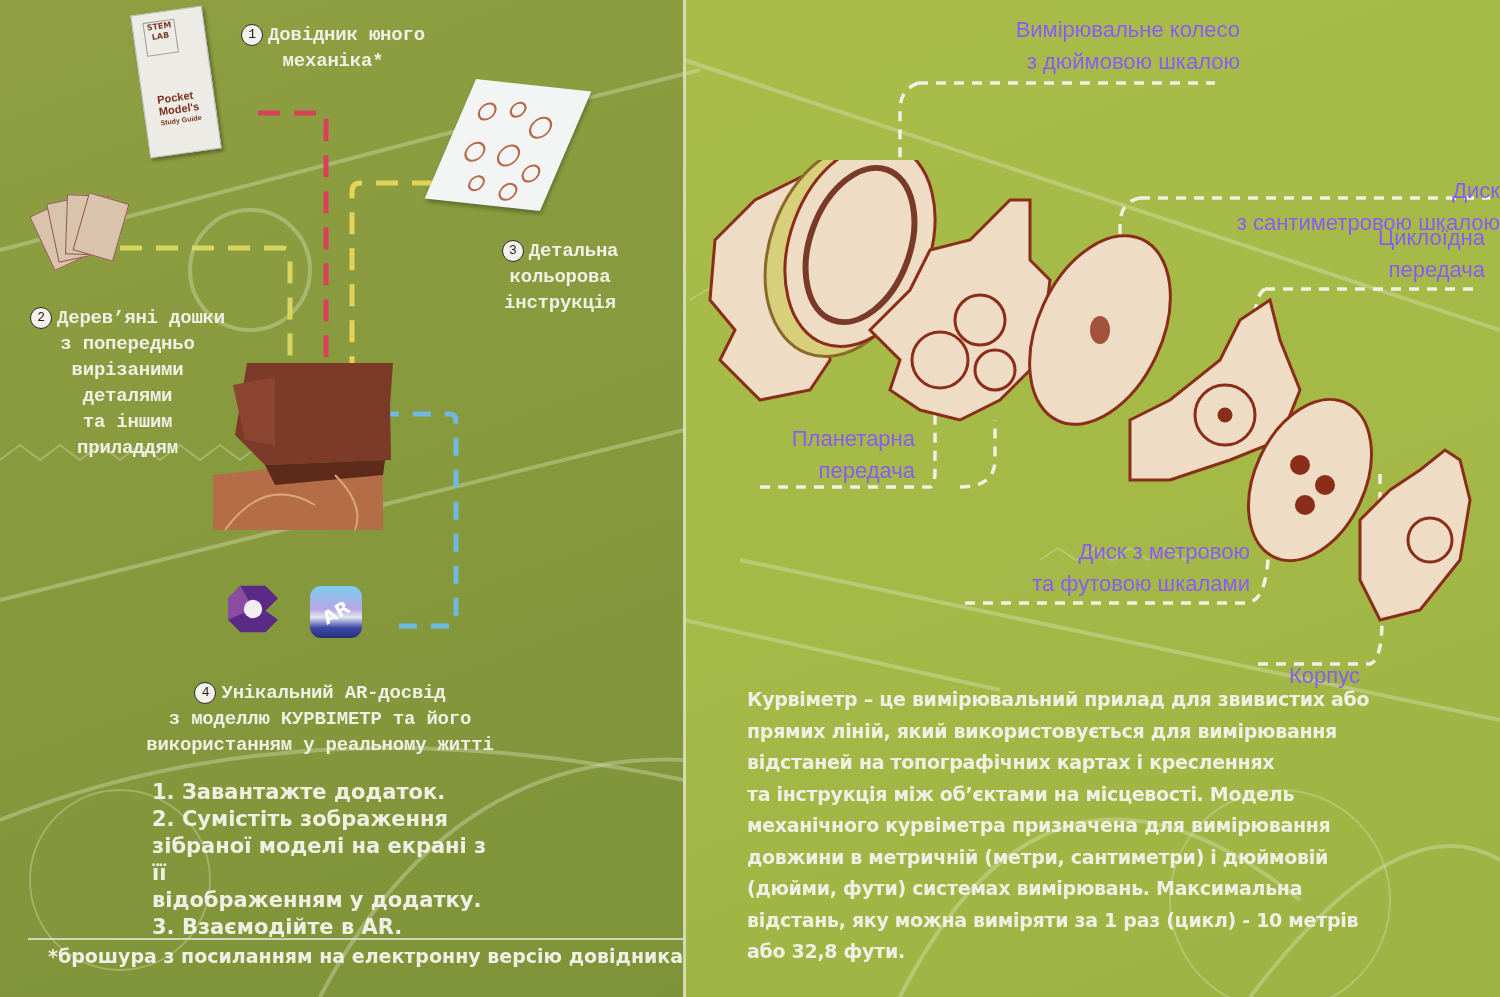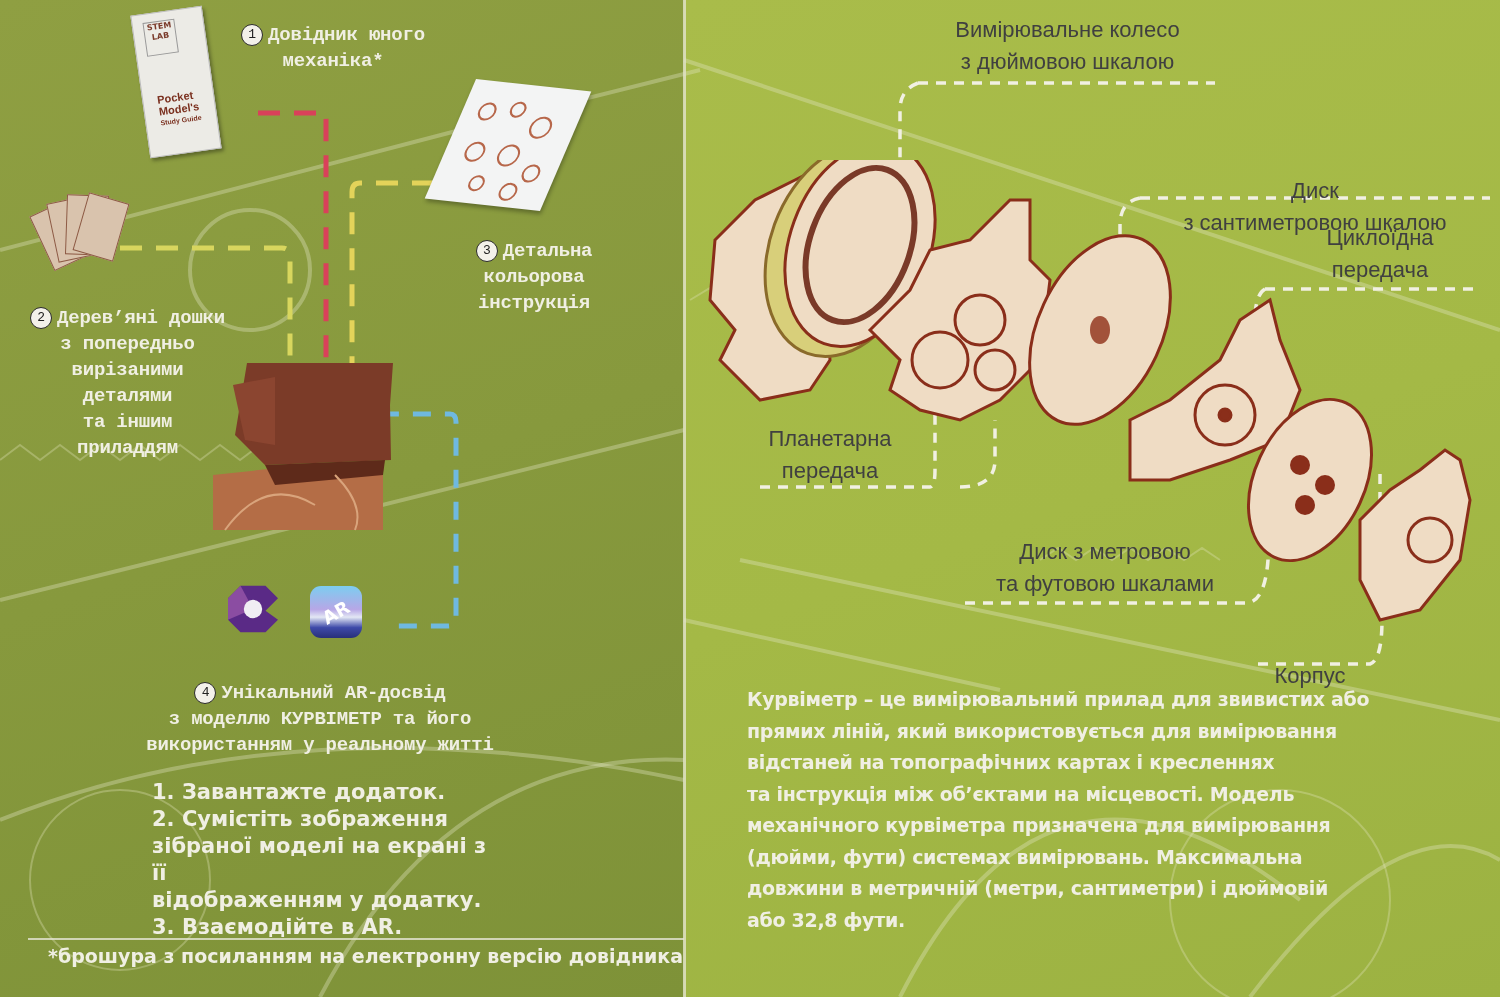--- a/index.html
+++ b/index.html
@@ -7,21 +7,21 @@
   .panel{position:absolute;top:0;height:997px;}
   .left{left:0;width:684px;background:#8b9c3f;background:linear-gradient(160deg,#8f9f42 0%,#87993d 50%,#7e9238 100%);}
   .right{left:684px;width:816px;background:linear-gradient(160deg,#a9bc4a 0%,#a4b946 50%,#9cb242 100%);}
   .divider{position:absolute;left:683px;top:0;width:3px;height:997px;background:#dfe0c6;opacity:.85;}
   .deco{position:absolute;left:0;top:0;width:1500px;height:997px;pointer-events:none;}
   .abs{position:absolute;}
   .txt{color:#f0efe3;}
   .bold{font-weight:bold;font-family:Liberation Mono, monospace;}
   .num{display:inline-flex;align-items:center;justify-content:center;width:20px;height:20px;border-radius:50%;background:#f3f1ea;border:1.5px solid #2b2b2b;color:#222;font-size:13px;font-weight:normal;vertical-align:middle;margin-right:5px;}
   .heading{font-size:19px;line-height:26px;text-align:center;letter-spacing:-0.2px;}
-  .label{font-size:22px;line-height:32px;text-align:center;color:#404040;font-family:"Liberation Sans",sans-serif;}
+  .label{font-size:22px;line-height:32px;text-align:right;color:#8b5cf6;font-family:"Liberation Sans",sans-serif;}
   .steps{font-size:21px;line-height:27px;font-weight:bold;}
   .para{font-size:19px;line-height:31.5px;font-weight:bold;text-align:justify;text-align-last:left;letter-spacing:-0.3px;}
   .foot{font-size:19px;font-weight:bold;}
   .booklet{background:#ecebe6;border:1px solid #bbb;box-shadow:2px 3px 4px rgba(0,0,0,.35);transform:rotate(-8deg);}
   .booklet .logo{position:absolute;left:10px;top:8px;width:30px;height:32px;border:1px solid #999;font-size:8px;line-height:10px;color:#7a3a2a;text-align:center;font-weight:bold;}
   .booklet .bt{position:absolute;left:14px;top:80px;font-size:11px;line-height:12px;color:#7b3120;font-weight:bold;font-family:"Liberation Sans",sans-serif;}
   .instr{background:#f3f4f4;transform:skewX(-18deg) rotate(6deg);box-shadow:2px 3px 4px rgba(0,0,0,.3);}
   .boards .b{position:absolute;width:40px;height:58px;background:#d9c3ad;border:1px solid #8d5a45;}
   .app-icon{width:50px;height:50px;}
 </style>
@@ -84,21 +84,21 @@
         <circle cx="55" cy="25" r="7"></circle>
         <circle cx="85" cy="40" r="10"></circle>
       <circle cx="30" cy="70" r="9"></circle>
         <circle cx="65" cy="70" r="10"></circle>
         <circle cx="95" cy="85" r="8"></circle>
       <circle cx="45" cy="100" r="7"></circle>
         <circle cx="80" cy="105" r="8"></circle>
     </g>
   </svg>
 </div>
-<div class="abs txt bold heading" style="left:444px;top:238px;width:180px;">
+<div class="abs txt bold heading" style="left:470px;top:238px;width:180px;">
   <div><span class="num">3</span><span>Детальна</span></div>
   <div>кольорова</div>
   <div>інструкція</div>
 </div>
 
 <div class="abs boards" style="left:30px;top:185px;width:100px;height:90px;">
   <div class="b" style="left:10px;top:20px;transform:rotate(-25deg);"></div>
   <div class="b" style="left:22px;top:14px;transform:rotate(-12deg);"></div>
   <div class="b" style="left:36px;top:10px;transform:rotate(2deg);"></div>
   <div class="b" style="left:50px;top:12px;transform:rotate(16deg);"></div>
@@ -216,16 +216,17 @@
 <div class="abs label" style="left:1260px;top:660px;width:100px;">
   <div>Корпус</div>
 </div>
 
 <div class="abs txt para" style="left:720px;top:684px;width:750px;margin-left:27px;">
   <div>Курвіметр – це вимірювальний прилад для звивистих або</div>
   <div>прямих ліній, який використовується для вимірювання</div>
   <div>відстаней на топографічних картах і кресленнях</div>
   <div>та інструкція між об’єктами на місцевості. Модель</div>
   <div>механічного курвіметра призначена для вимірювання</div>
+  <div>довжини в метричній (метри, сантиметри) і дюймовій</div>
   <div>(дюйми, фути) системах вимірювань. Максимальна</div>
-  <div>довжини в метричній (метри, сантиметри) і дюймовій</div>
+  <div>відстань, яку можна виміряти за 1 раз (цикл) - 10 метрів</div>
   <div>або 32,8 фути.</div>
 </div>
 
 </body></html>

